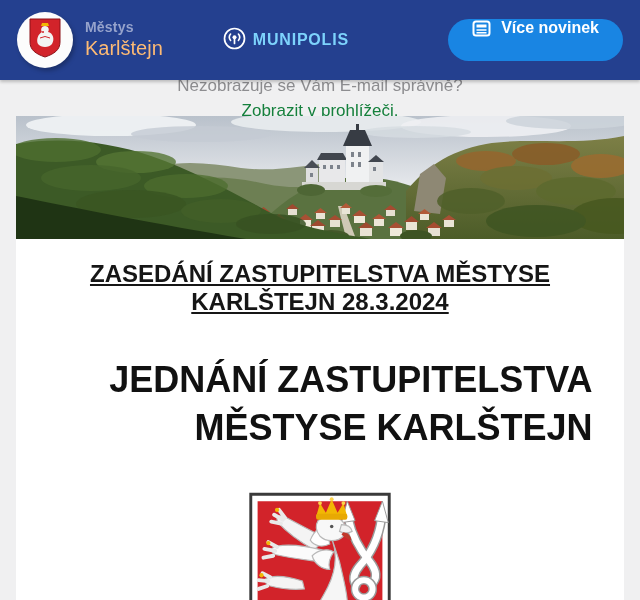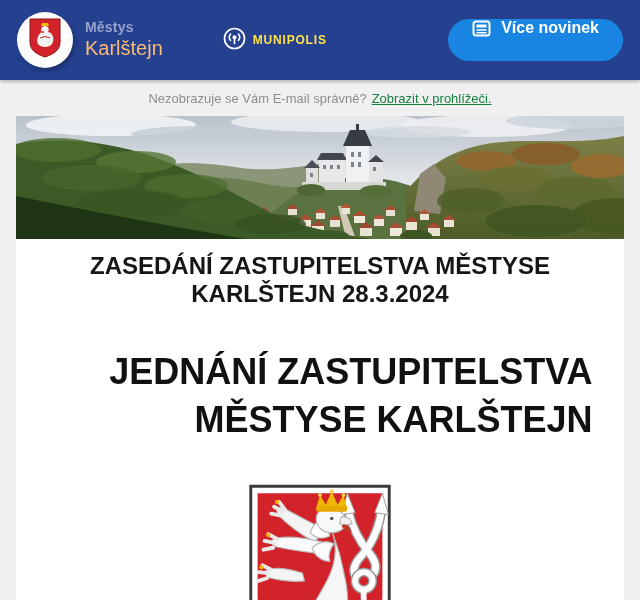--- a/index.html
+++ b/index.html
@@ -27,48 +27,48 @@
     width: 56px; height: 56px; border-radius: 50%;
     background: #fcfcfc;
     display: flex; align-items: center; justify-content: center;
     box-shadow: 2px 3px 4px rgba(0,0,0,.25);
     flex: 0 0 auto;
   }
   .org-names { display: flex; flex-direction: column; line-height: 1.22; }
   .org-label { font-size: 14px; font-weight: bold; color: #96a3cc; letter-spacing: .2px; }
   .org-name  { font-size: 20px; font-weight: 400; color: #fdba74; }
   .platform { display: flex; align-items: center; gap: 7px; cursor: pointer; margin-left: 60px; }
-  .platform-word { font-size: 12px; font-weight: bold; color: #fde047; letter-spacing: .8px; }
+  .platform-word { font-size: 16px; font-weight: bold; color: #7dd3fc; letter-spacing: .8px; }
   .spacer { flex: 1; }
   .more-news-btn {
     display: flex; align-items: flex-start; gap: 10px;
     background: #1985e3;
     border: none; border-radius: 21px;
     height: 42px; padding: 0 24px;
     font-family: inherit;
     font-size: 16px; font-weight: bold; color: #ffffff;
     cursor: pointer;
   }
   
   .notice {
     height: 36px;
     display: flex; align-items: center; justify-content: center;
     gap: 5px;
-    font-size: 13px; color: #8d8d90;
+    font-size: 17px; color: #8d8d90; flex-direction: column;
   }
   .notice a { color: #15803d; text-decoration: underline; cursor: pointer; }
   
   .email-col { width: 608px; margin: 0 auto; }
   .hero { width: 608px; height: 123px; display: block; }
   .card { background: #ffffff; padding-top: 13px; min-height: 373px; }
   .meeting-heading {
-    max-width: 530px; margin: 0 auto;
+    max-width: 530px; margin: 8px auto;
     text-align: center;
     font-size: 24px; line-height: 1.16;
-    font-weight: bold; color: #161616;
+    font-weight: bold; color: #161616; text-decoration: underline;
   }
   .big-title {
     max-width: 545px; margin: 40px auto 16px;
     text-align: right;
     font-size: 36px; line-height: 1.35;
     font-weight: bold; color: #111111;
   }
   .crest-wrap { margin-top: 34px; display: flex; justify-content: center; }
 </style>
 </head>

